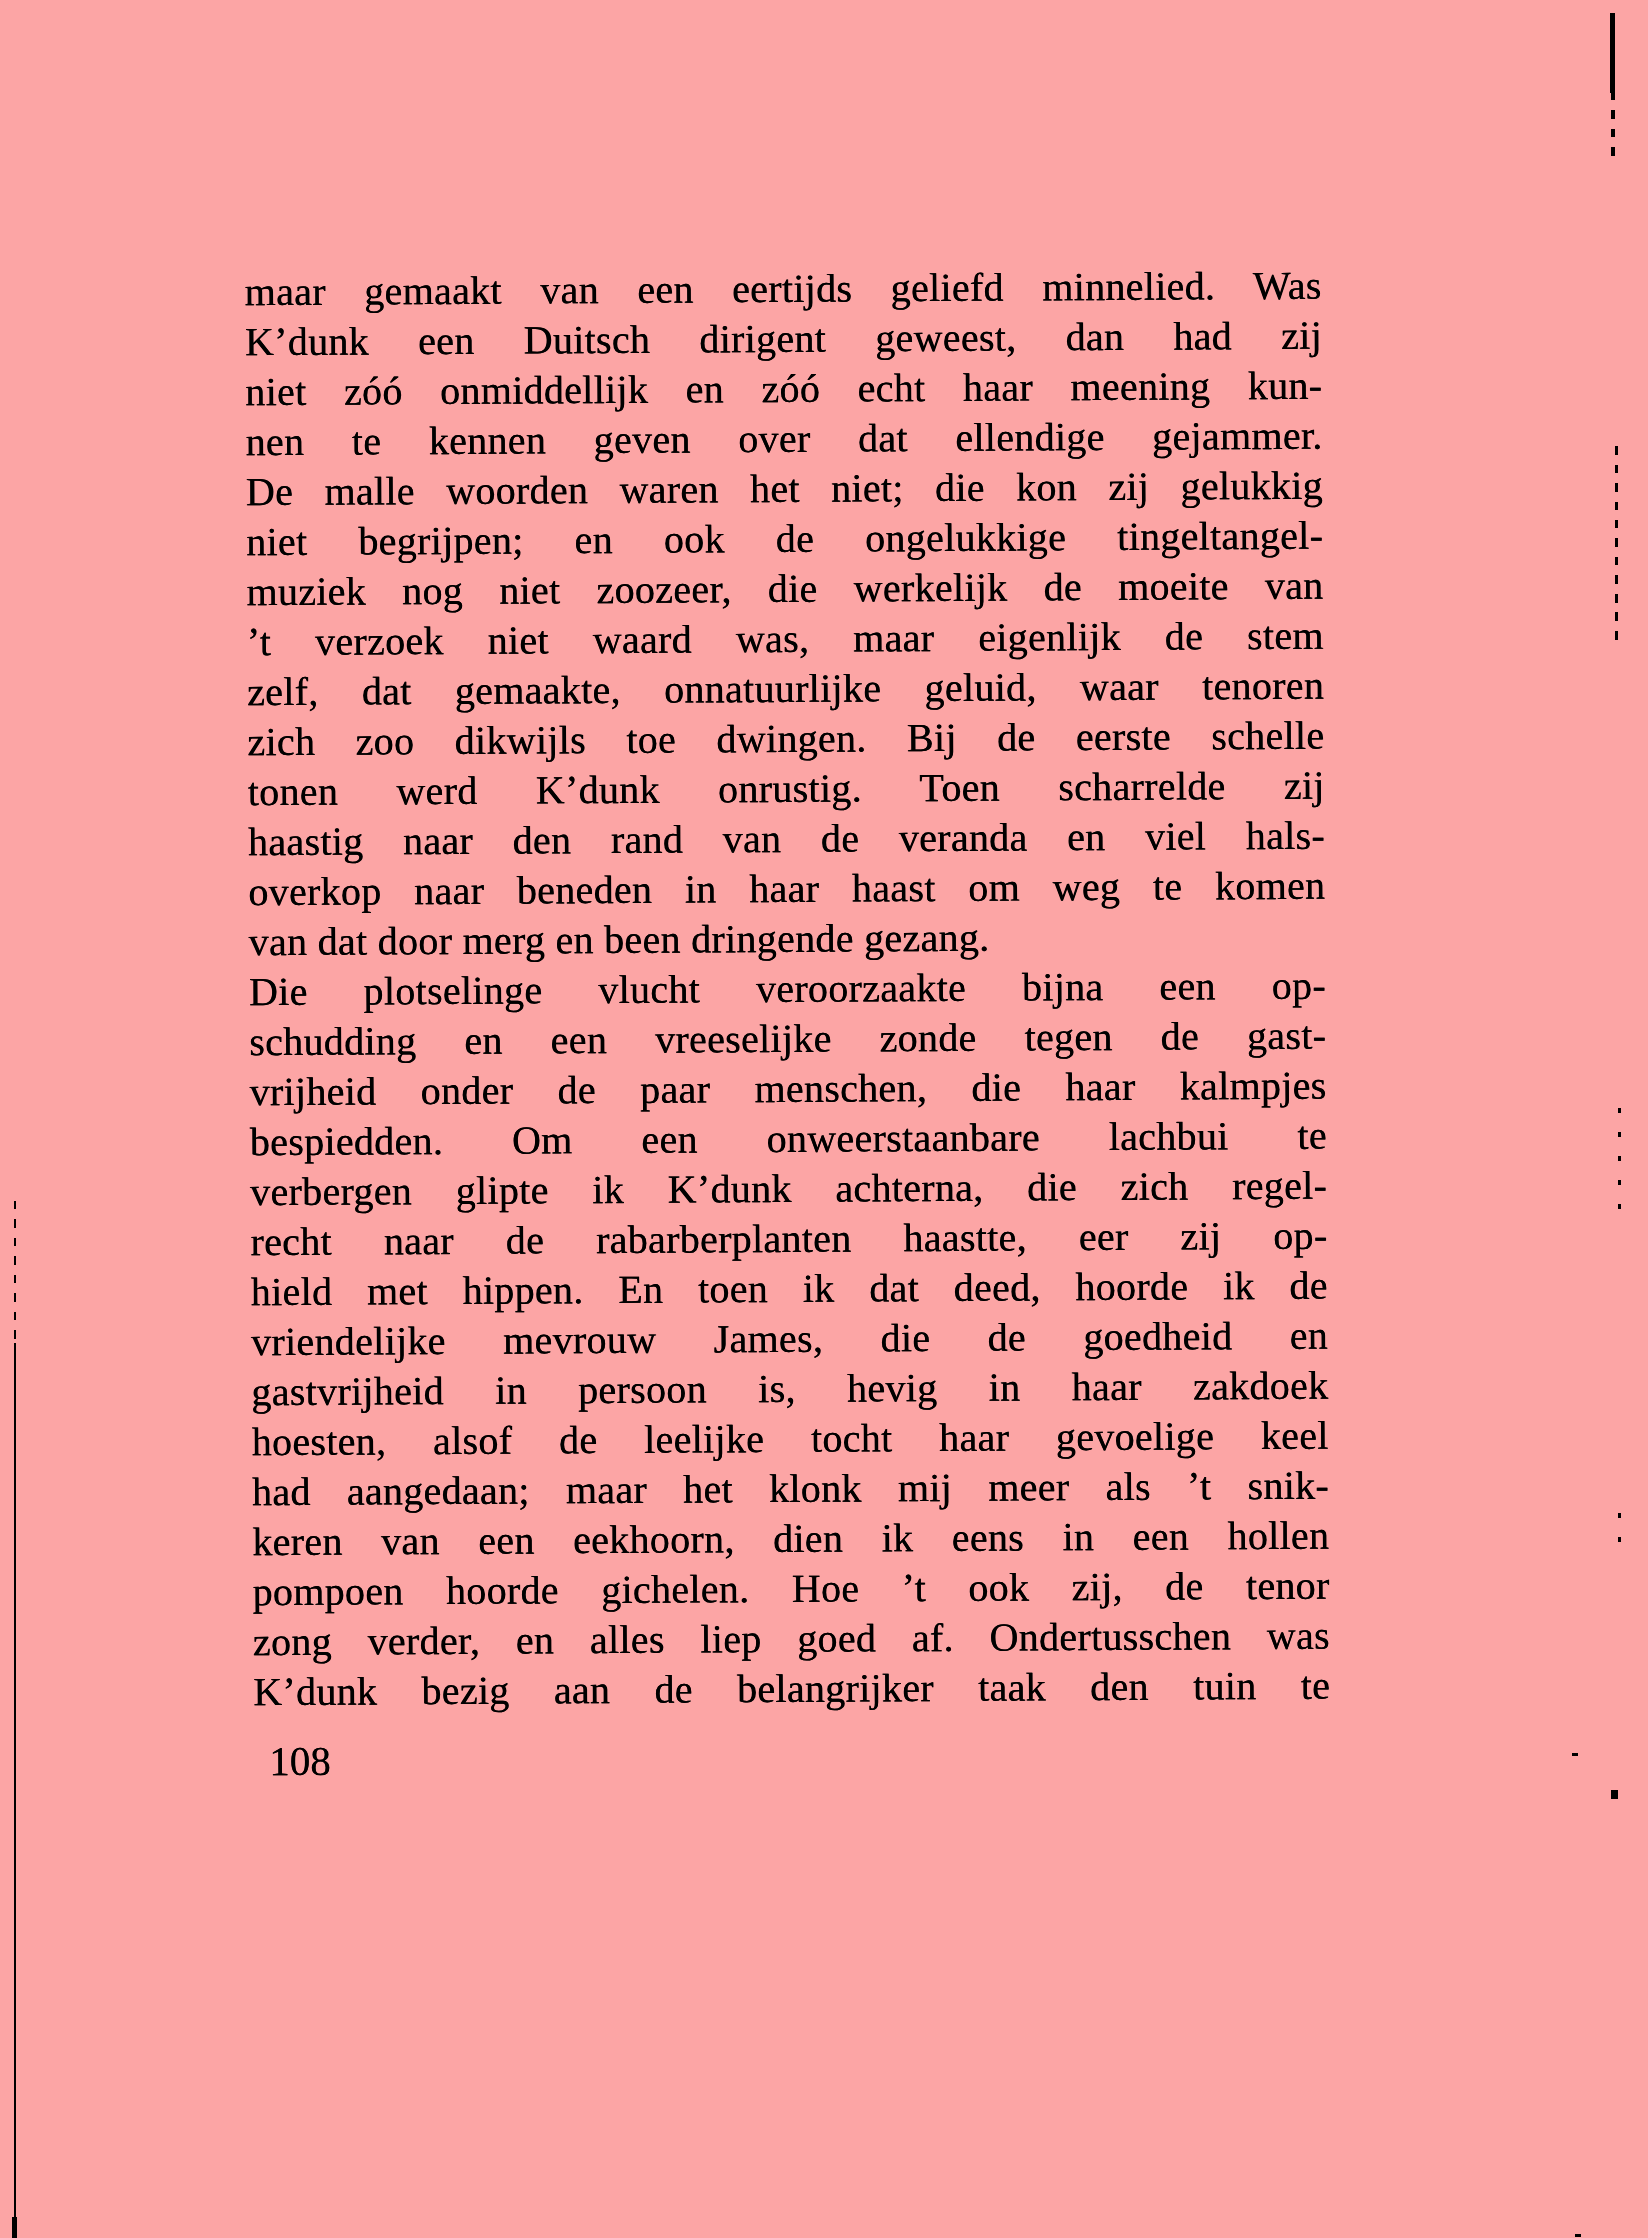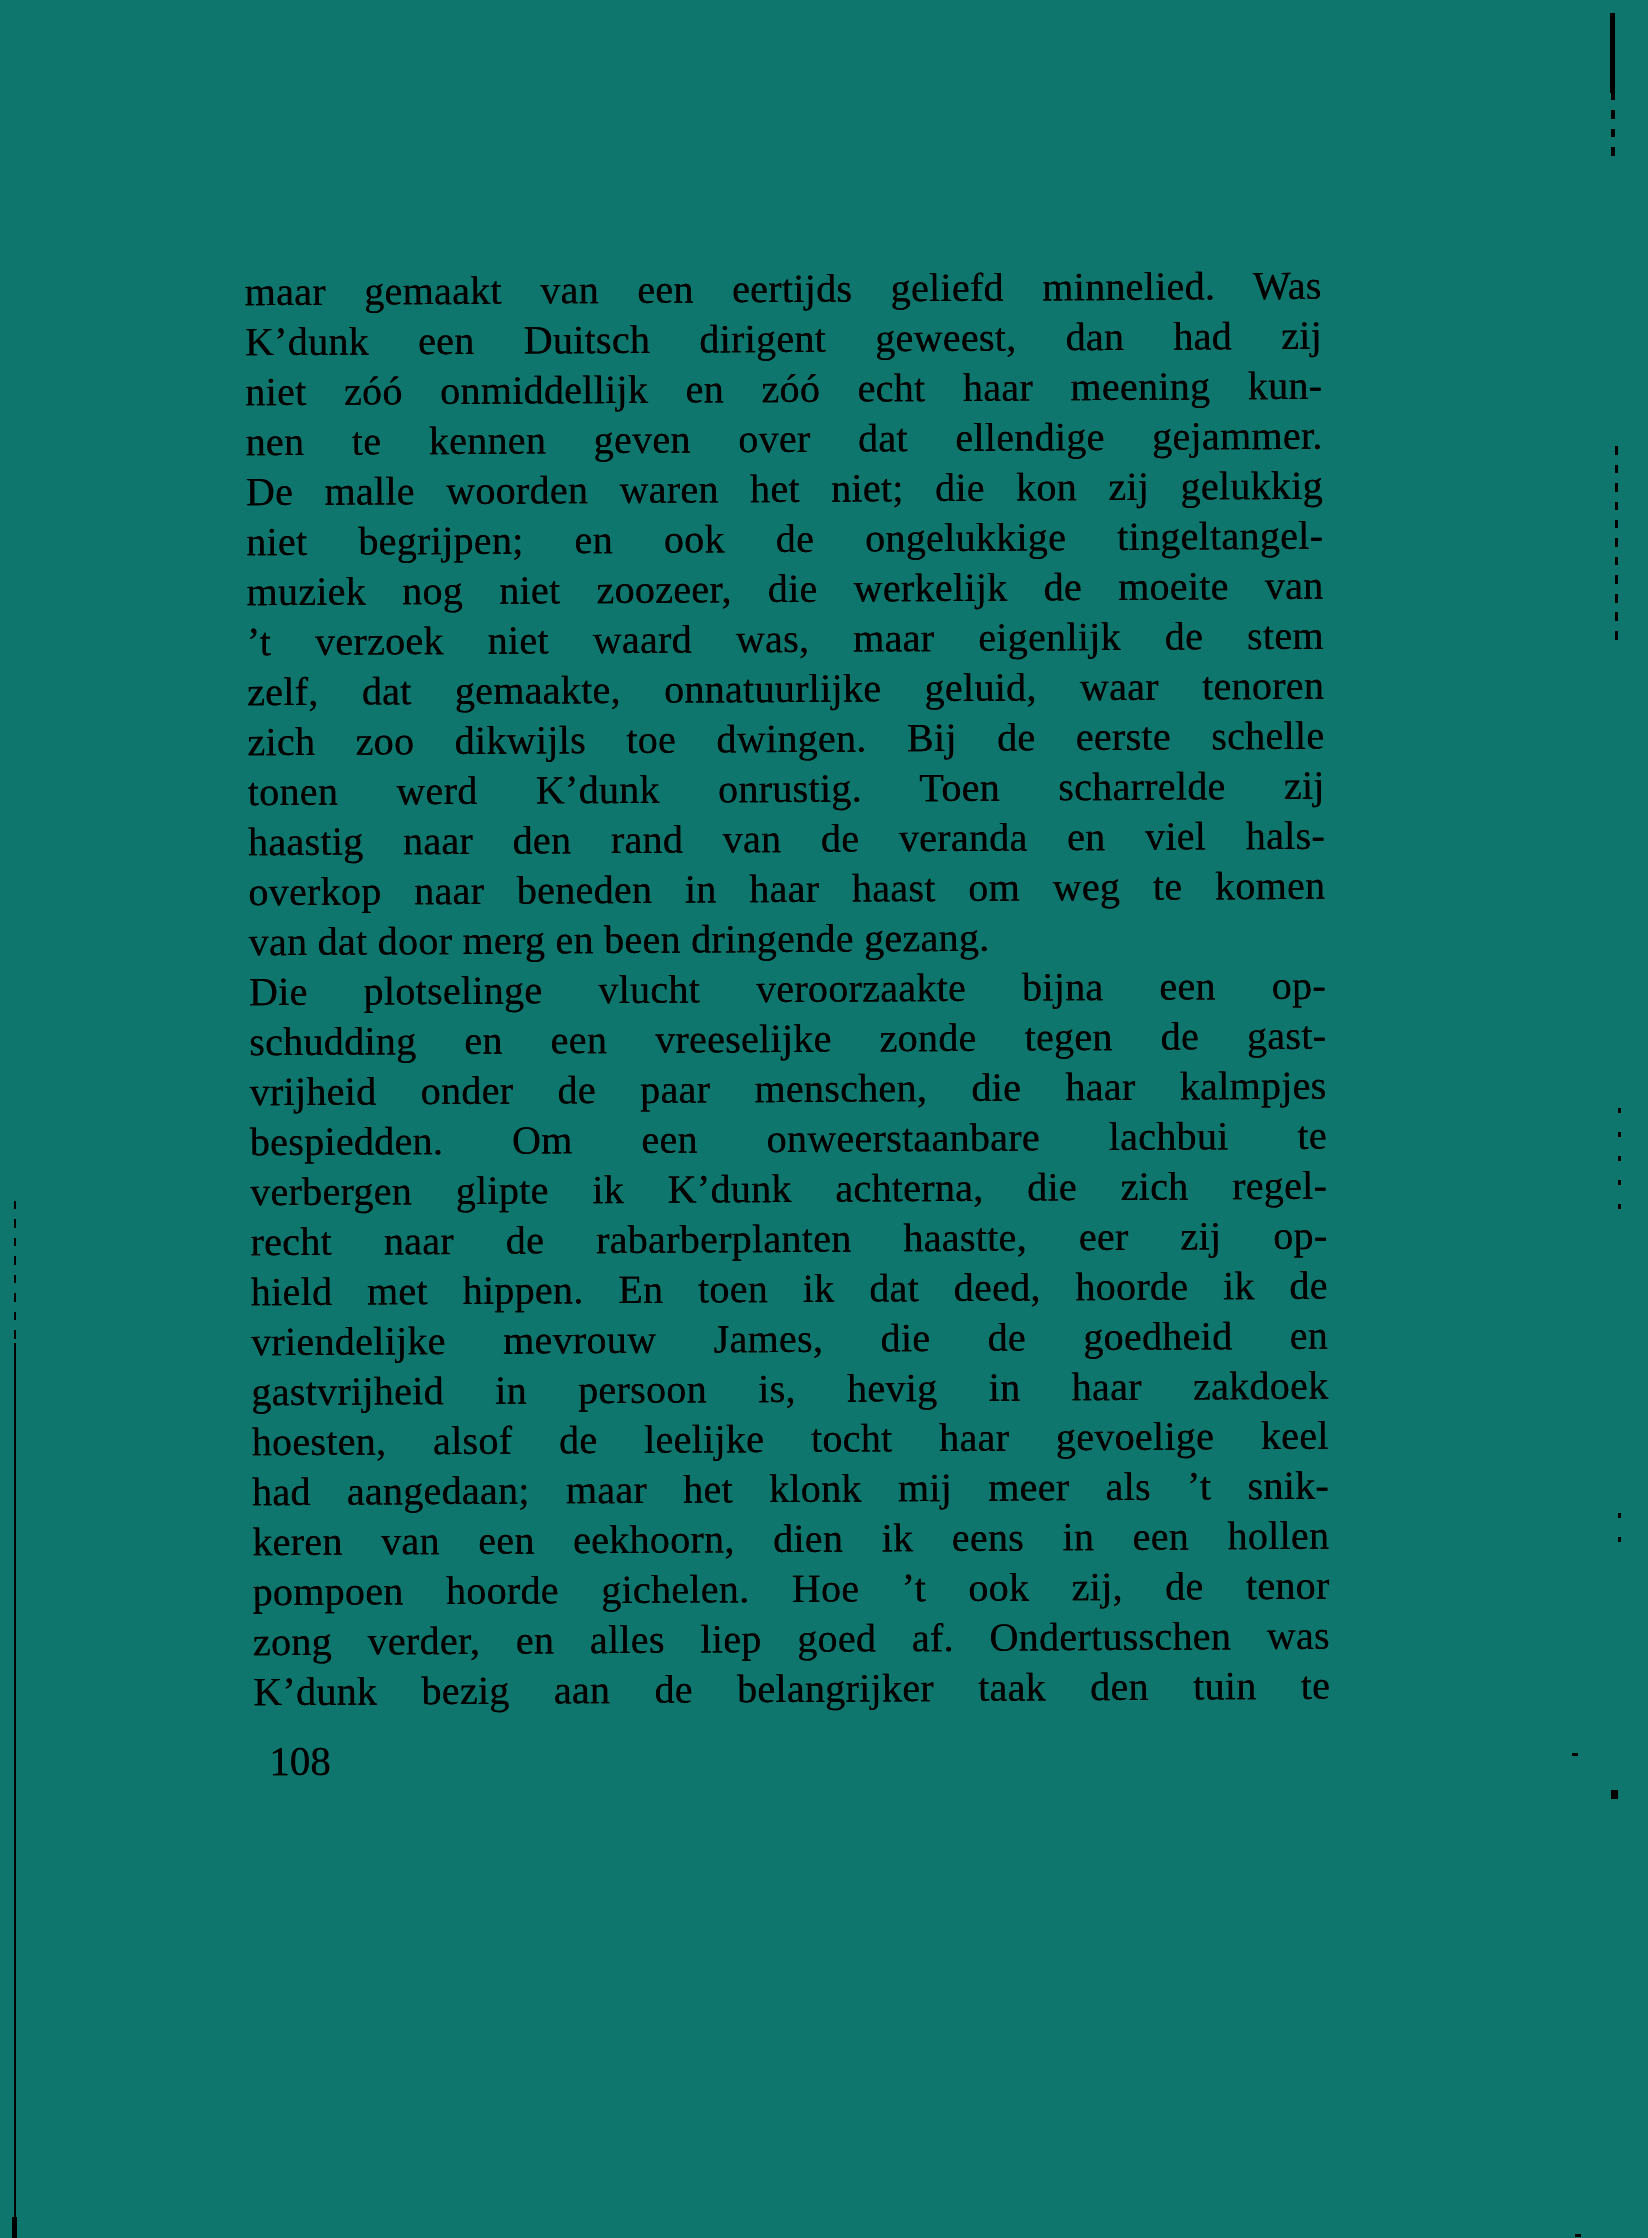--- a/index.html
+++ b/index.html
@@ -4,21 +4,21 @@
 <style>
   html, body {
     margin: 0;
     padding: 0;
     background: #ffffff;
   }
   .page {
     position: relative;
     width: 1649px;
     height: 2239px;
-    background: #0f766e;
+    background: #fca5a5;
     overflow: hidden;
     font-family: "Liberation Serif", "DejaVu Serif", serif;
     color: #000000;
   }
   .text-block {
     position: absolute;
     left: 249px;
     top: 264px;
     width: 1077px;
     transform: rotate(-0.35deg);

